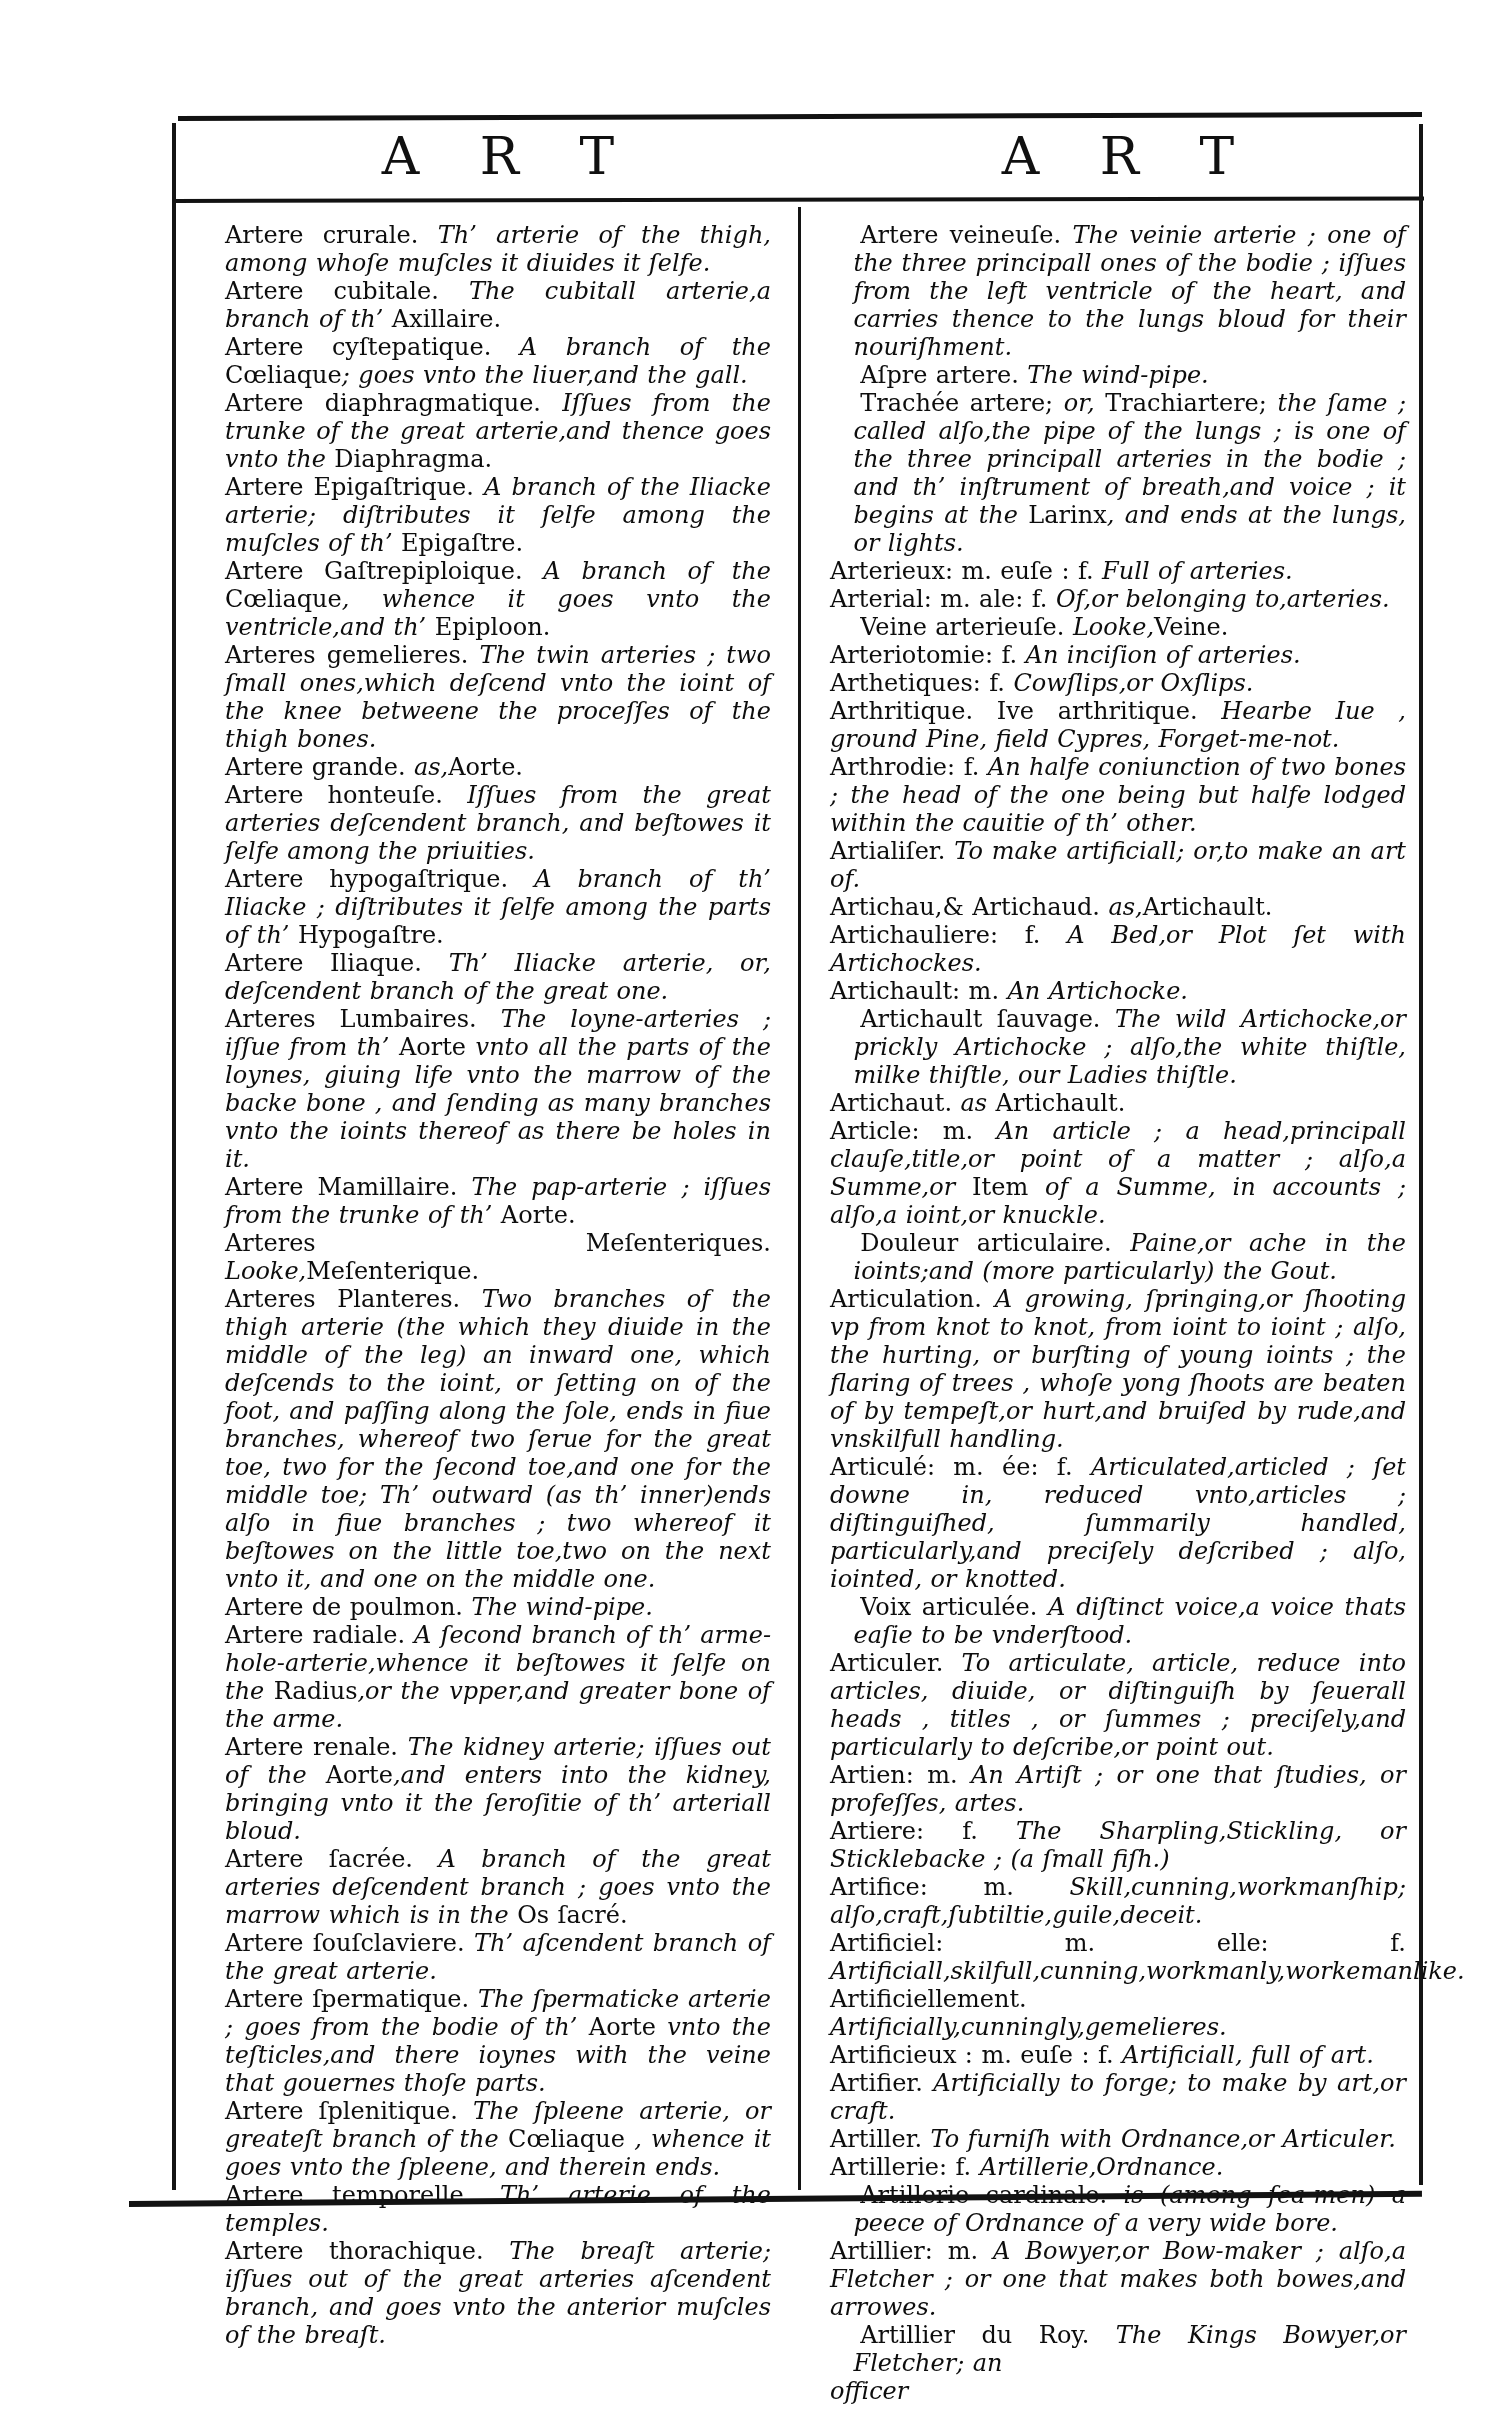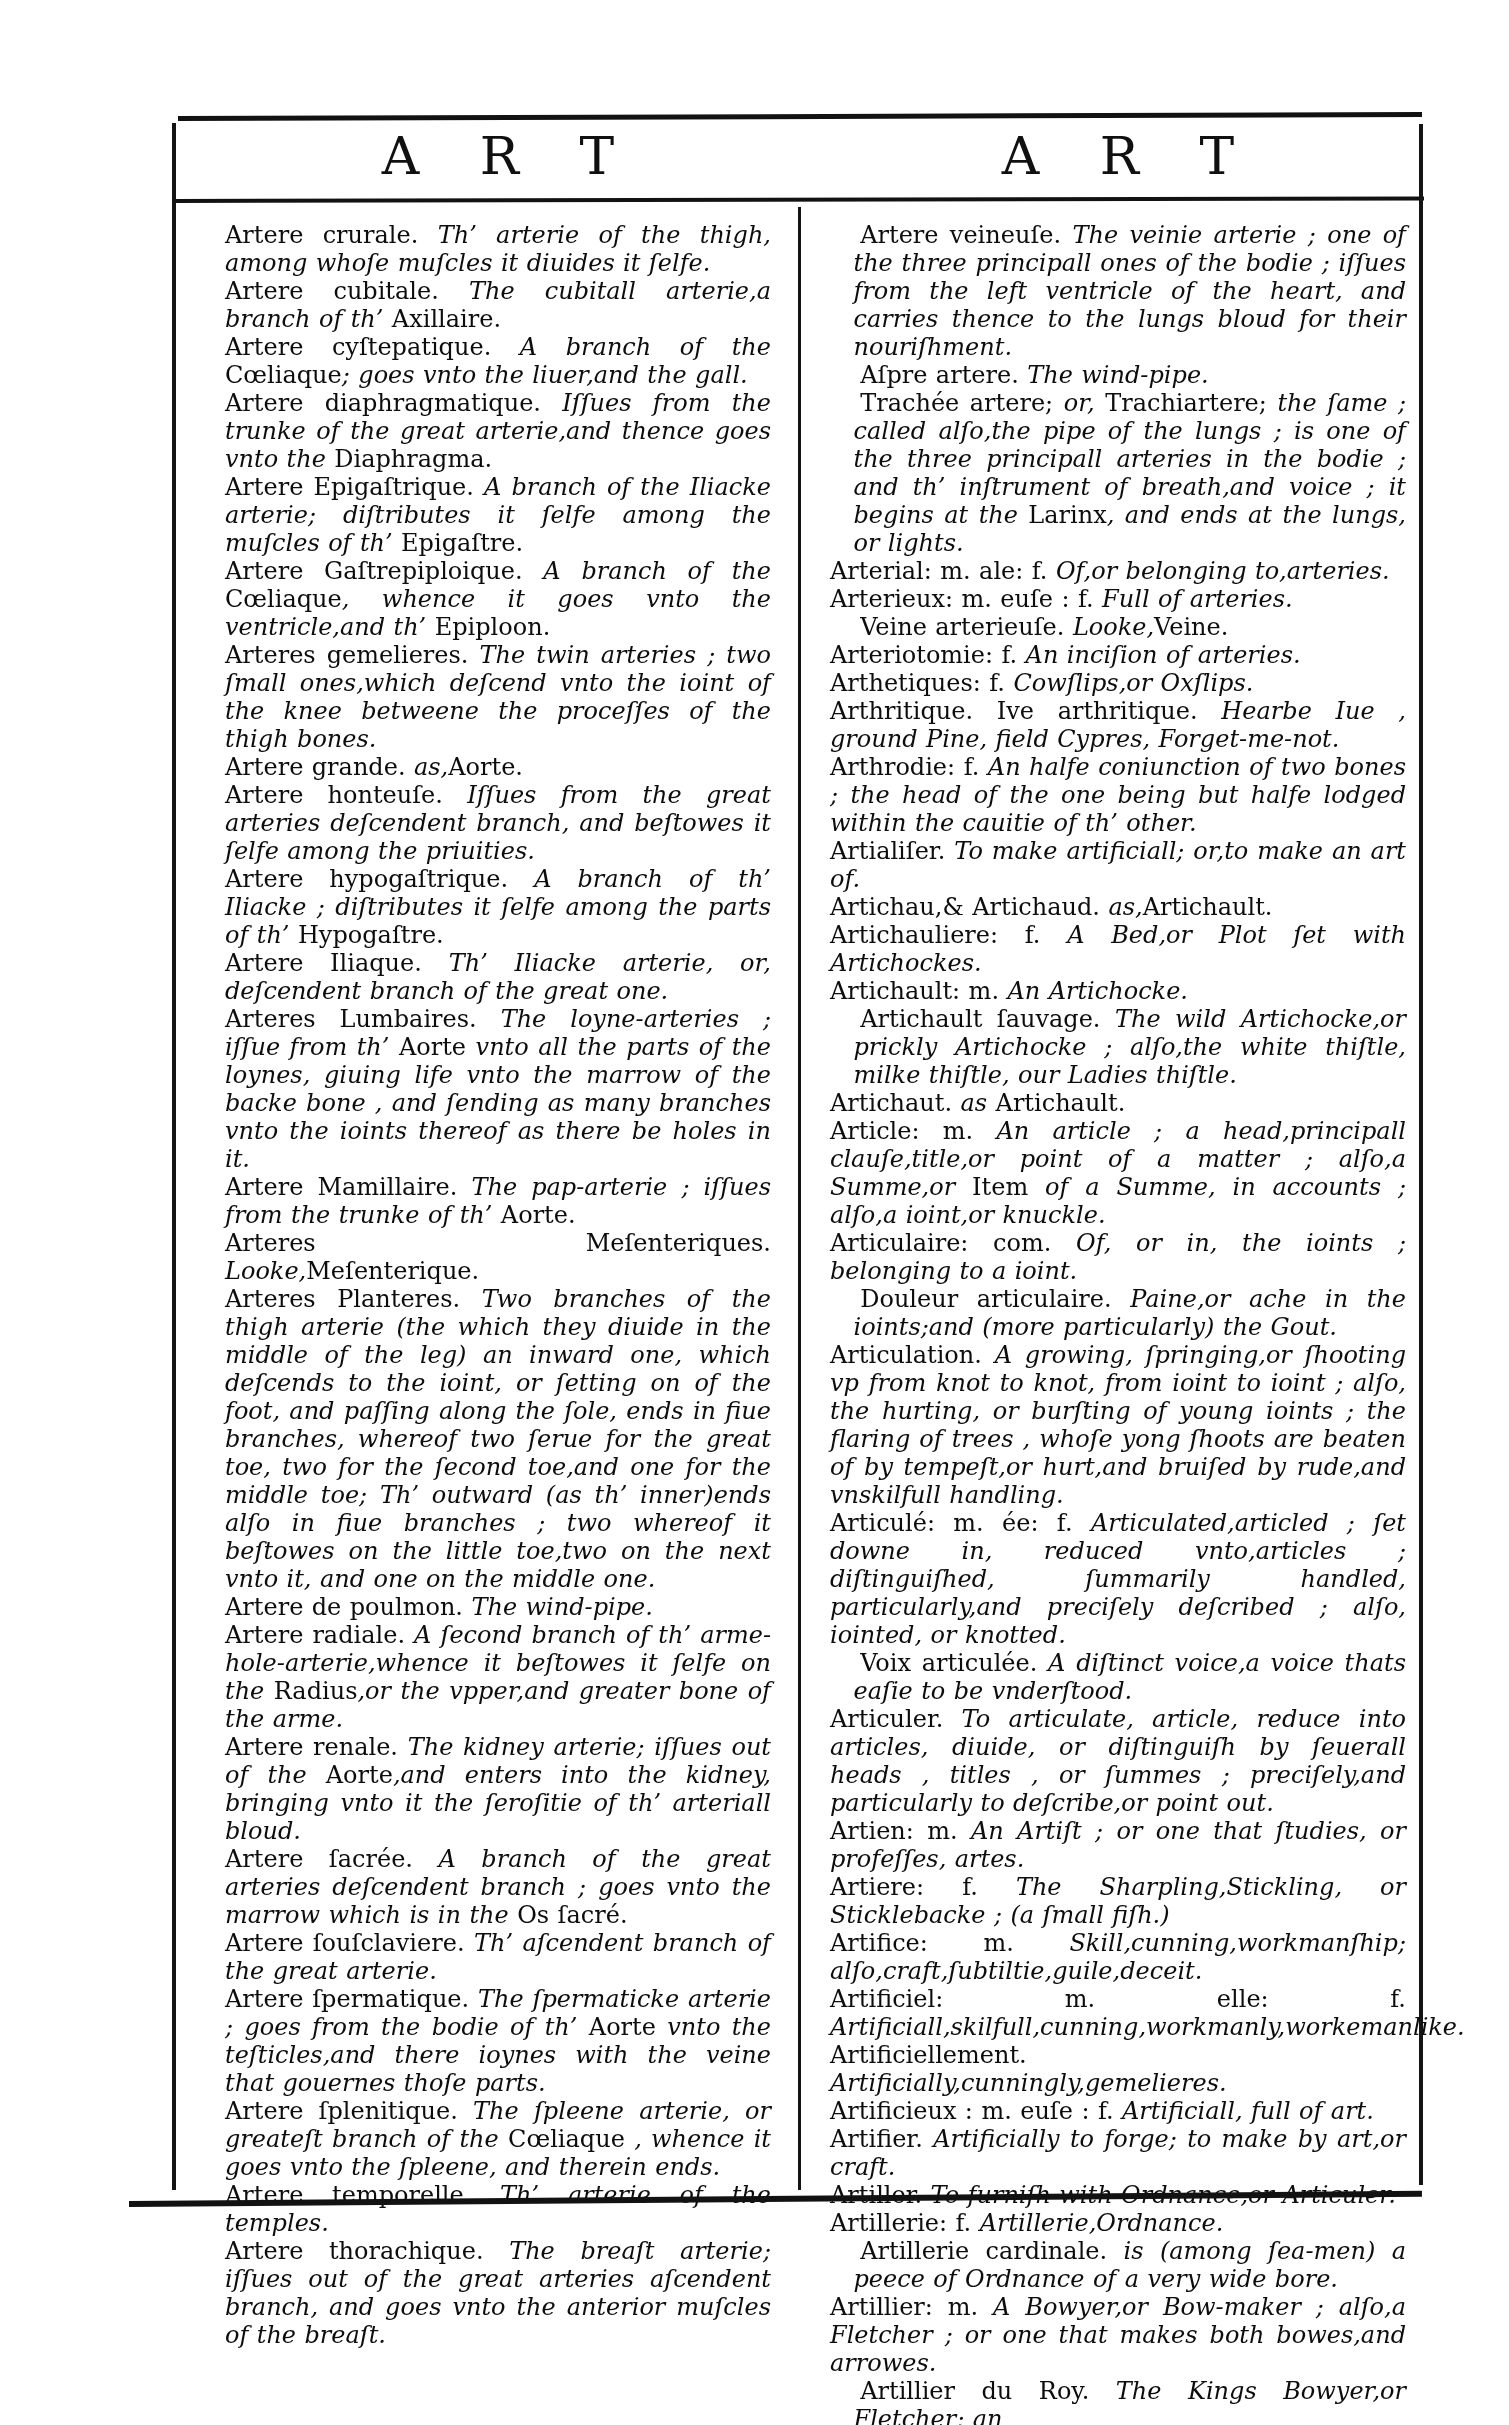--- a/index.html
+++ b/index.html
@@ -82,35 +82,34 @@
       <p class="entry"><span class="r">Artere ſouſclaviere. </span><span class="i">Th’ aſcendent branch of the great arterie.</span></p>
       <p class="entry"><span class="r">Artere ſpermatique. </span><span class="i">The ſpermaticke arterie ; goes from the bodie of th’ </span><span class="r">Aorte</span><span class="i"> vnto the teſticles,and there ioynes with the veine that gouernes thoſe parts.</span></p>
       <p class="entry"><span class="r">Artere ſplenitique. </span><span class="i">The ſpleene arterie, or greateſt branch of the </span><span class="r">Cœliaque</span><span class="i"> , whence it goes vnto the ſpleene, and therein ends.</span></p>
       <p class="entry"><span class="r">Artere temporelle. </span><span class="i">Th’ arterie of the temples.</span></p>
       <p class="entry"><span class="r">Artere thorachique. </span><span class="i">The breaſt arterie; iſſues out of the great arteries aſcendent branch, and goes vnto the anterior muſcles of the breaſt.</span></p>
     </div>
   <div class="col col-right" id="col-right">
       <p class="entry indent"><span class="r">Artere veineuſe. </span><span class="i">The veinie arterie ; one of the three principall ones of the bodie ; iſſues from the left ventricle of the heart, and carries thence to the lungs bloud for their nouriſhment.</span></p>
       <p class="entry indent"><span class="r">Aſpre artere. </span><span class="i">The wind-pipe.</span></p>
       <p class="entry indent"><span class="r">Trachée artere; </span><span class="i">or, </span><span class="r">Trachiartere; </span><span class="i">the ſame ; called alſo,the pipe of the lungs ; is one of the three principall arteries in the bodie ; and th’ inſtrument of breath,and voice ; it begins at the </span><span class="r">Larinx</span><span class="i">, and ends at the lungs, or lights.</span></p>
+      <p class="entry"><span class="r">Arterieux: m. euſe : f. </span><span class="i">Full of arteries.</span></p>
       <p class="entry"><span class="r">Arterial: m. ale: f. </span><span class="i">Of,or belonging to,arteries.</span></p>
-      <p class="entry"><span class="r">Arterieux: m. euſe : f. </span><span class="i">Full of arteries.</span></p>
       <p class="entry indent"><span class="r">Veine arterieuſe. </span><span class="i">Looke,</span><span class="r">Veine.</span></p>
       <p class="entry"><span class="r">Arteriotomie: f. </span><span class="i">An inciſion of arteries.</span></p>
       <p class="entry"><span class="r">Arthetiques: f. </span><span class="i">Cowſlips,or Oxſlips.</span></p>
       <p class="entry"><span class="r">Arthritique. Ive arthritique. </span><span class="i">Hearbe Iue , ground Pine, field Cypres, Forget-me-not.</span></p>
       <p class="entry"><span class="r">Arthrodie: f. </span><span class="i">An halfe coniunction of two bones ; the head of the one being but halfe lodged within the cauitie of th’ other.</span></p>
       <p class="entry"><span class="r">Artialiſer. </span><span class="i">To make artificiall; or,to make an art of.</span></p>
       <p class="entry"><span class="r">Artichau,&amp; Artichaud. </span><span class="i">as,</span><span class="r">Artichault.</span></p>
       <p class="entry"><span class="r">Artichauliere: f. </span><span class="i">A Bed,or Plot ſet with Artichockes.</span></p>
       <p class="entry"><span class="r">Artichault: m. </span><span class="i">An Artichocke.</span></p>
       <p class="entry indent"><span class="r">Artichault ſauvage. </span><span class="i">The wild Artichocke,or prickly Artichocke ; alſo,the white thiſtle, milke thiſtle, our Ladies thiſtle.</span></p>
       <p class="entry"><span class="r">Artichaut. </span><span class="i">as </span><span class="r">Artichault.</span></p>
       <p class="entry"><span class="r">Article: m. </span><span class="i">An article ; a head,principall clauſe,title,or point of a matter ; alſo,a Summe,or </span><span class="r">Item</span><span class="i"> of a Summe, in accounts ; alſo,a ioint,or knuckle.</span></p>
-      <p class="entry"><span class="r">Articulaire: com. </span><span class="i">Of, or in, the ioints ; belonging to a ioint.</span></p>
       <p class="entry indent"><span class="r">Douleur articulaire. </span><span class="i">Paine,or ache in the ioints;and (more particularly) the Gout.</span></p>
       <p class="entry"><span class="r">Articulation. </span><span class="i">A growing, ſpringing,or ſhooting vp from knot to knot, from ioint to ioint ; alſo, the hurting, or burſting of young ioints ; the flaring of trees , whoſe yong ſhoots are beaten of by tempeſt,or hurt,and bruiſed by rude,and vnskilfull handling.</span></p>
       <p class="entry"><span class="r">Articulé: m. ée: f. </span><span class="i">Articulated,articled ; ſet downe in, reduced vnto,articles ; diſtinguiſhed, ſummarily handled, particularly,and preciſely deſcribed ; alſo, iointed, or knotted.</span></p>
       <p class="entry indent"><span class="r">Voix articulée. </span><span class="i">A diſtinct voice,a voice thats eaſie to be vnderſtood.</span></p>
       <p class="entry"><span class="r">Articuler. </span><span class="i">To articulate, article, reduce into articles, diuide, or diſtinguiſh by ſeuerall heads , titles , or ſummes ; preciſely,and particularly to deſcribe,or point out.</span></p>
       <p class="entry"><span class="r">Artien: m. </span><span class="i">An Artiſt ; or one that ſtudies, or profeſſes, artes.</span></p>
       <p class="entry"><span class="r">Artiere: f. </span><span class="i">The Sharpling,Stickling, or Sticklebacke ; (a ſmall fiſh.)</span></p>
       <p class="entry"><span class="r">Artifice: m. </span><span class="i">Skill,cunning,workmanſhip; alſo,craft,ſubtiltie,guile,deceit.</span></p>
       <p class="entry"><span class="r">Artificiel: m. elle: f. </span><span class="i">Artificiall,skilfull,cunning,workmanly,workemanlike.</span></p>
       <p class="entry"><span class="r">Artificiellement. </span><span class="i">Artificially,cunningly,gemelieres.</span></p>

